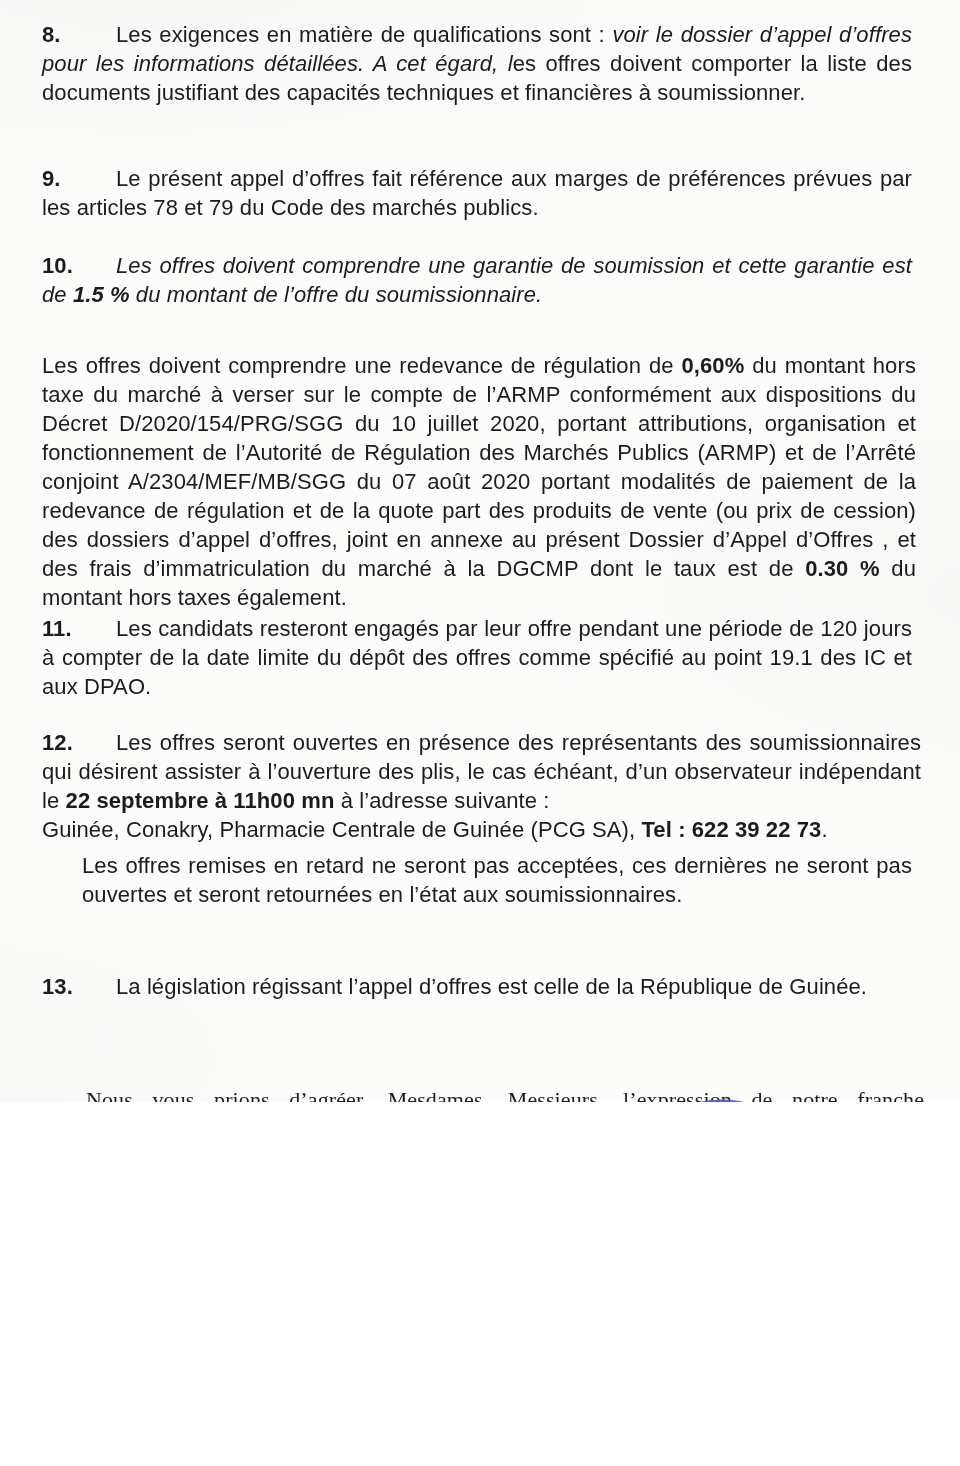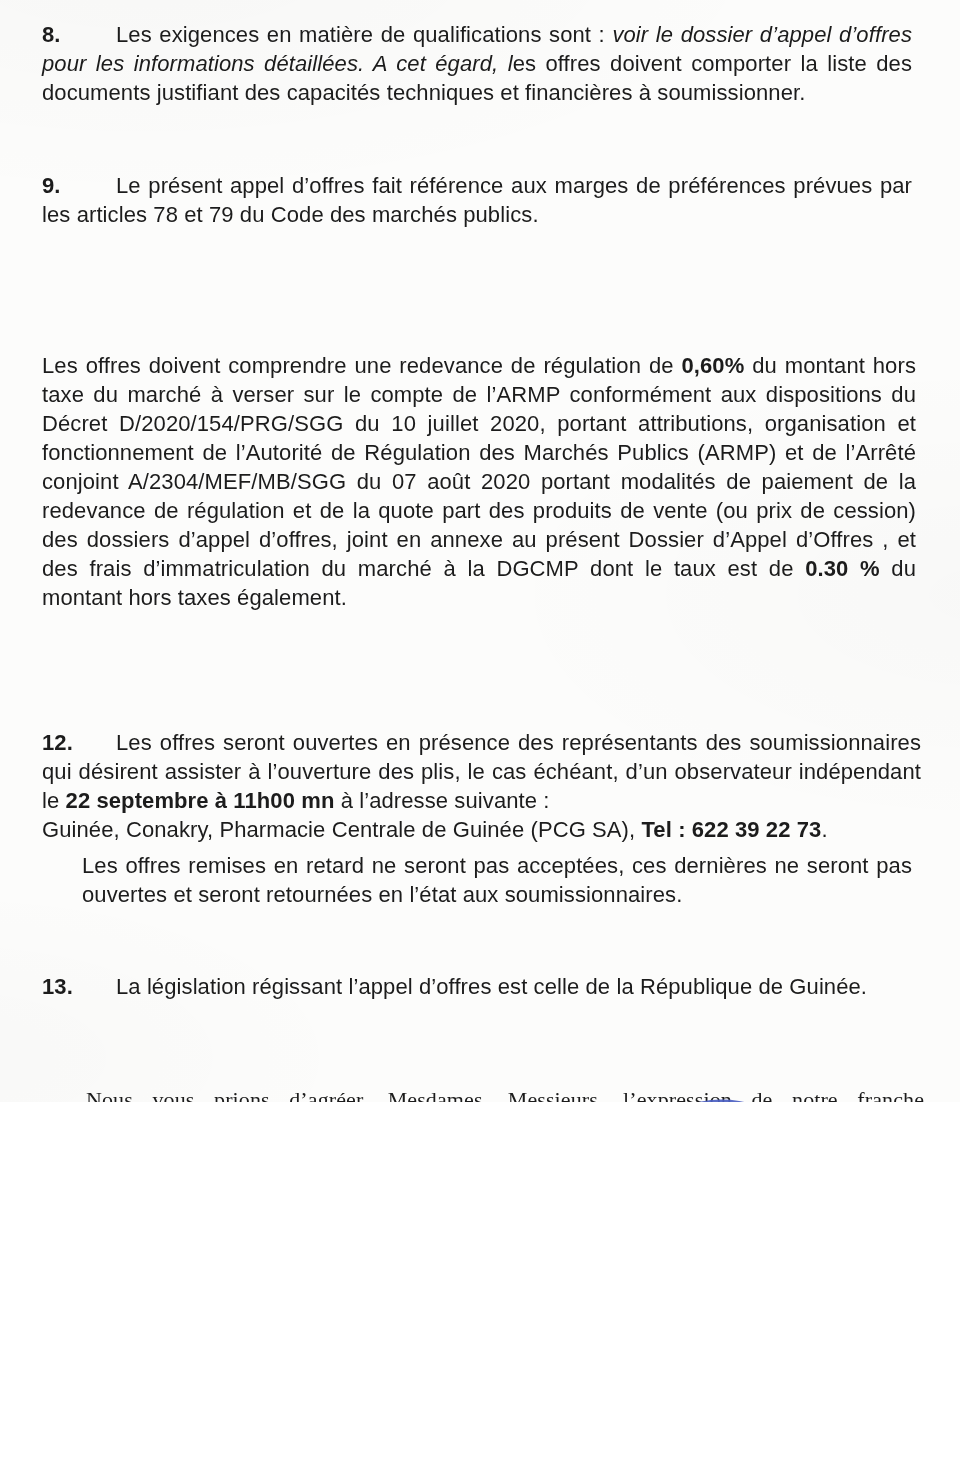--- a/index.html
+++ b/index.html
@@ -14,21 +14,21 @@
     font-family:"Liberation Sans", sans-serif;
     color:#1c1c1c;
   }
   .para{
     position:absolute;left:42px;right:48px;
     font-size:22px;line-height:29px;text-align:justify;
     letter-spacing:0.1px;
   }
   .pnum{display:inline-block;width:74px;font-weight:bold;font-style:normal;}
   #p8{top:20px;}
-  #p9{top:171px;}
+  #p9{top:164px;}
   #p10{top:251px;font-style:italic;}
   #pred{top:351px;right:44px;}
   #p11{top:614px;}
   #p12{top:728px;right:39px;}
   #pret{top:851px;margin-left:40px;}
   #p13{top:972px;white-space:nowrap;right:30px;}
   #closing{top:1085px;left:86px;right:36px;font-family:Liberation Serif, serif;}
   .stamp{
     position:absolute;left:606px;top:1094px;width:232px;height:226px;
     transform:rotate(-12deg);opacity:0.92;
@@ -45,21 +45,23 @@
     white-space:nowrap;
   }
 </style>
 </head>
 <body>
 
 <div class="page">
 
   <div class="para" id="p8"><span class="pnum">8.</span><span>Les exigences en matière de qualifications sont : </span><span style="font-style: italic;">voir le dossier d’appel d’offres pour les informations détaillées. A cet égard, l</span><span>es offres doivent comporter la liste des documents justifiant des capacités techniques et financières à soumissionner.</span></div>
   <div class="para" id="p9"><span class="pnum">9.</span><span>Le présent appel d’offres fait référence aux marges de préférences prévues par les articles 78 et 79 du Code des marchés publics.</span></div>
+  <div class="para" id="p10"><span class="pnum">10.</span><span style="font-style: italic;">Les offres doivent comprendre une garantie de soumission et cette garantie est de </span><span style="font-weight: bold; font-style: italic;">1.5 %</span><span style="font-style: italic;"> du montant de l’offre du soumissionnaire.</span></div>
   <div class="para" id="pred"><span>Les offres doivent comprendre une redevance de régulation de </span><span style="font-weight: bold;">0,60%</span><span> du montant hors taxe du marché à verser sur le compte de l’ARMP conformément aux dispositions du Décret D/2020/154/PRG/SGG du 10 juillet 2020, portant attributions, organisation et fonctionnement de l’Autorité de Régulation des Marchés Publics (ARMP) et de l’Arrêté conjoint A/2304/MEF/MB/SGG du 07 août 2020 portant modalités de paiement de la redevance de régulation et de la quote part des produits de vente (ou prix de cession) des dossiers d’appel d’offres, joint en annexe au présent Dossier d’Appel d’Offres , et des frais d’immatriculation du marché à la DGCMP dont le taux est de </span><span style="font-weight: bold;">0.30 %</span><span> du montant hors taxes également.</span></div>
+  <div class="para" id="p11"><span class="pnum">11.</span><span>Les candidats resteront engagés par leur offre pendant une période de 120 jours à compter de la date limite du dépôt des offres comme spécifié au point 19.1 des IC et aux DPAO.</span></div>
   <div class="para" id="p12"><span class="pnum">12.</span><span>Les offres seront ouvertes en présence des représentants des soumissionnaires qui désirent assister à l’ouverture des plis, le cas échéant, d’un observateur indépendant le </span><span style="font-weight: bold;">22 septembre à 11h00 mn</span><span> à l’adresse suivante :</span><br><span>Guinée, Conakry, Pharmacie Centrale de Guinée (PCG SA), </span><span style="font-weight: bold;">Tel : 622 39 22 73</span><span>.</span></div>
   <div class="para" id="pret"><span> Les offres remises en retard ne seront pas acceptées, ces dernières ne seront pas ouvertes et seront retournées en l’état aux soumissionnaires.</span></div>
   <div class="para" id="p13"><span class="pnum">13.</span><span>La législation régissant l’appel d’offres est celle de la République de Guinée.</span></div>
   <div class="para" id="closing"><span>Nous vous prions d’agréer, Mesdames, Messieurs, l’expression de notre franche collaboration.</span></div>
 
   <svg class="stamp" viewBox="0 0 232 226" aria-hidden="true">
     <g stroke="#4d61c3" fill="none" stroke-width="3">
       <circle cx="116" cy="111" r="104"></circle>
       <circle cx="116" cy="111" r="64" stroke-width="2.5"></circle>
     </g>

